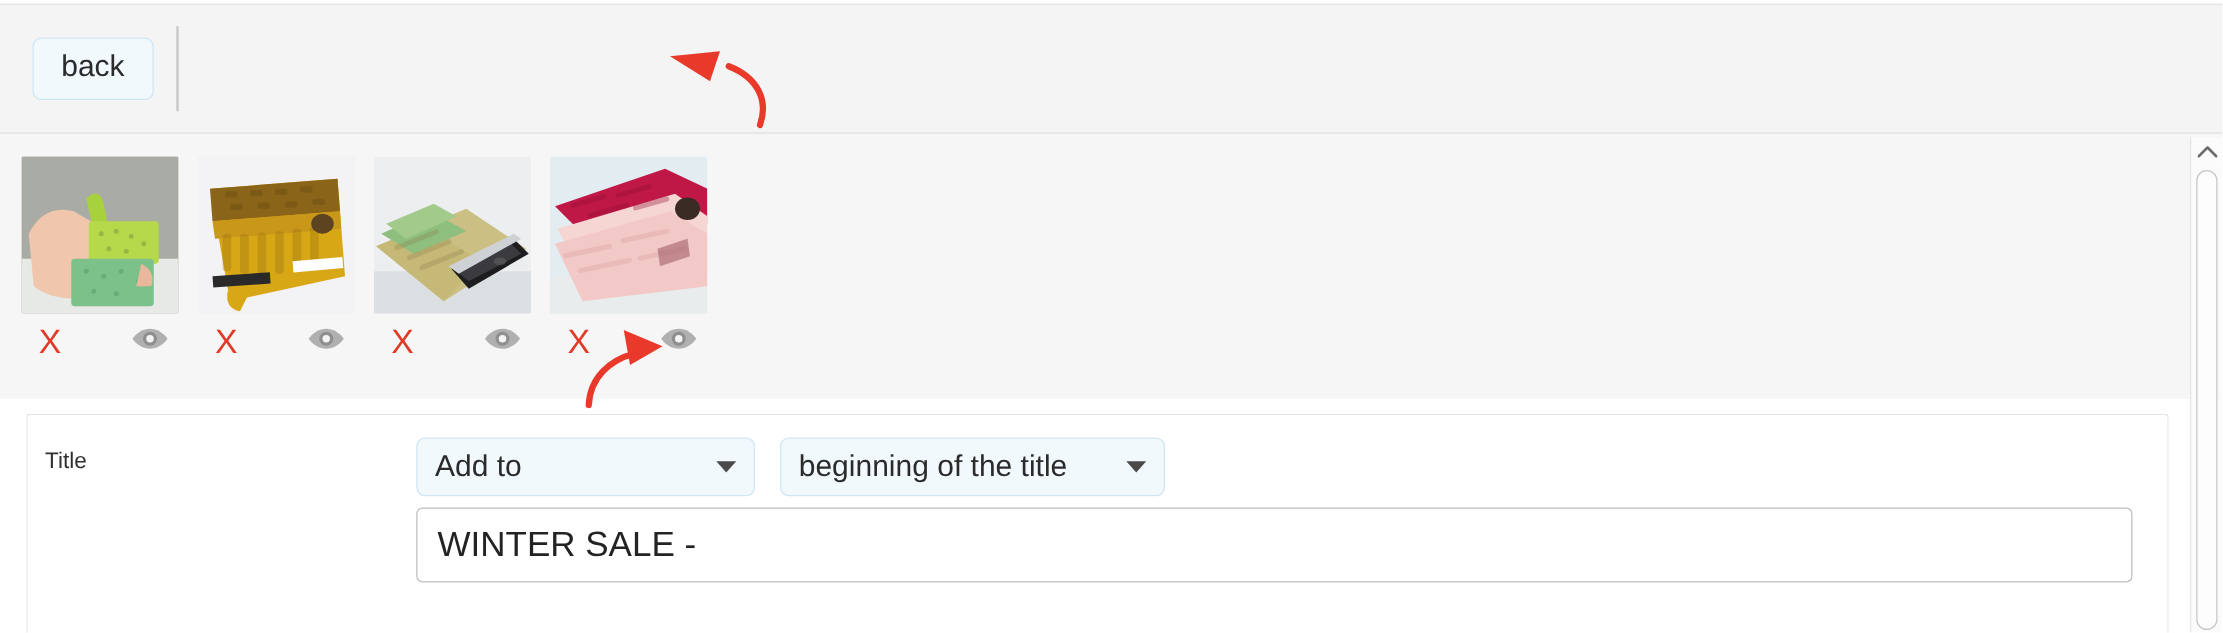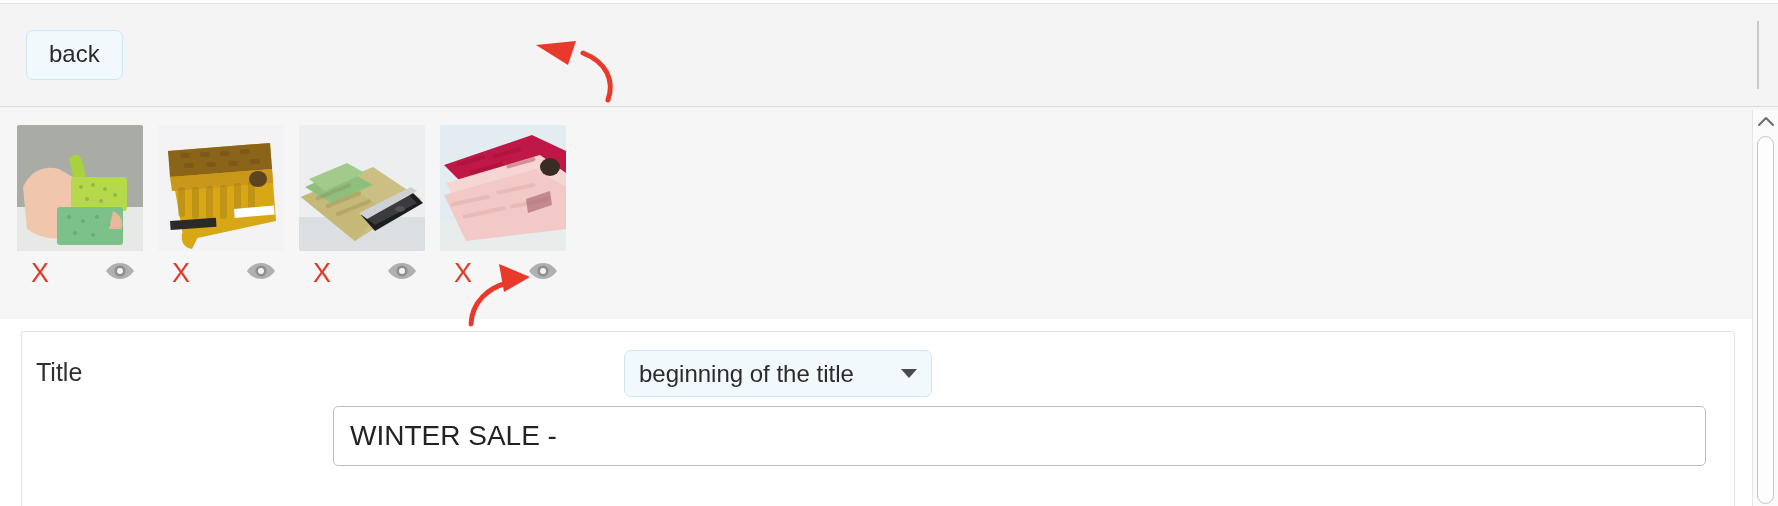--- a/index.html
+++ b/index.html
@@ -21,21 +21,20 @@
     left: 0; top: 3px;
     width: 1778px;
     height: 104px;
     background: #f4f4f4;
     border-top: 1px solid #e2e2e2;
     border-bottom: 1px solid #dcdcdc;
     box-sizing: border-box;
     display: flex;
     align-items: center;
     padding-left: 26px;
-    justify-content: space-between;
   }
   .btn {
     font-family: "Liberation Sans", sans-serif;
     font-size: 24px;
     color: #2b2b2b;
     background: #f2f9fd;
     border: 1px solid #cfe6f5;
     border-radius: 7px;
     padding: 9px 20px 11px 20px;
     line-height: 1.15;
@@ -100,21 +99,21 @@
     height: 176px;
     background: #ffffff;
     border: 1px solid #e3e3e3;
     border-bottom: none;
     border-radius: 3px 3px 0 0;
     box-sizing: border-box;
   }
   .row-title {
     position: absolute;
     left: 14px; top: 26px;
-    font-size: 25px;
+    font-size: 18px;
     color: #2f2f2f;
   }
   .select {
     position: absolute;
     background: #f2f9fd;
     border: 1px solid #cfe6f5;
     border-radius: 7px;
     height: 47px;
     box-sizing: border-box;
     display: flex;
@@ -350,20 +349,24 @@
         </span>
       </div>
     </div>
 
   </div>
 </div>
 
 <div class="form-panel">
   <div class="row-title">Title</div>
 
+  <div class="select select-action">
+    <span>Add to</span>
+    <span class="caret"></span>
+  </div>
 
   <div class="select select-where">
     <span>beginning of the title</span>
     <span class="caret"></span>
   </div>
 
   <div class="text-input">WINTER SALE -</div>
 </div>
 
 <div class="scroll-track">

